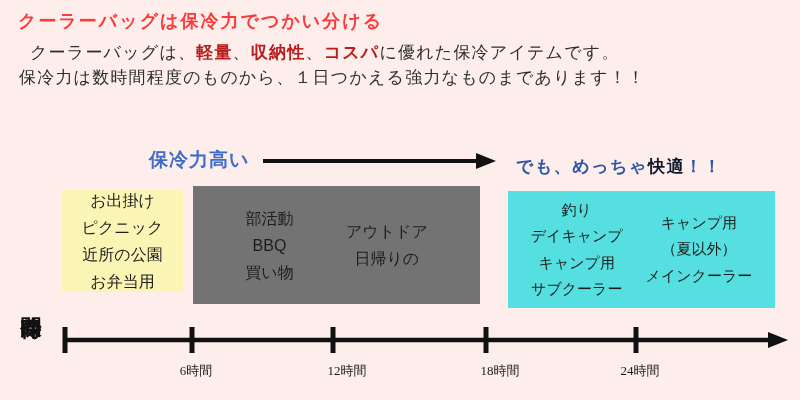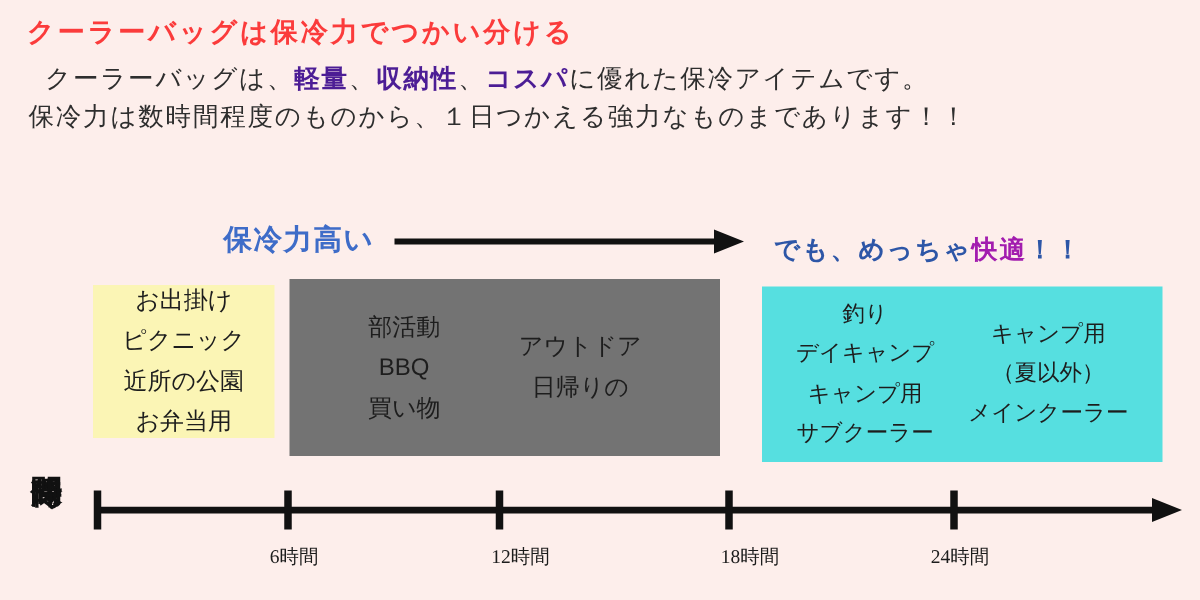--- a/index.html
+++ b/index.html
@@ -24,21 +24,21 @@
   }
   
   .intro-l1 {
     position: absolute;
     left: 30px; top: 41px;
     font-size: 17px;
     color: #2e2e2e;
     letter-spacing: 1.2px;
     white-space: nowrap;
   }
-  .intro-l1 b { font-weight: bold; color: #4c1d95; }
+  .intro-l1 b { font-weight: bold; color: #b91c1c; }
   .intro-l2 {
     position: absolute;
     left: 19px; top: 66px;
     font-size: 17px;
     color: #2e2e2e;
     letter-spacing: 1.2px;
     white-space: nowrap;
   }
   
   .arrow-label {
@@ -67,21 +67,21 @@
   }
   .note-l2 {
     position: absolute;
     left: 516px; top: 155px;
     font-size: 17px;
     font-weight: bold;
     color: #2d56a7;
     letter-spacing: 1.5px;
     white-space: nowrap;
   }
-  .note-l2 .hl { color: #a21caf; }
+  .note-l2 .hl { color: #0f172a; }
   
   .box {
     position: absolute;
     display: flex;
     align-items: center;
     justify-content: space-evenly;
   }
   .box-yellow { left: 62px;  top: 190px; width: 121px; height: 102px; background: #fbf5b5; }
   .box-green  { left: 193px; top: 186px; width: 287px; height: 118px; background: #737373; }
   .box-cyan   { left: 508px; top: 191px; width: 267px; height: 117px; background: #56dfe0; }

